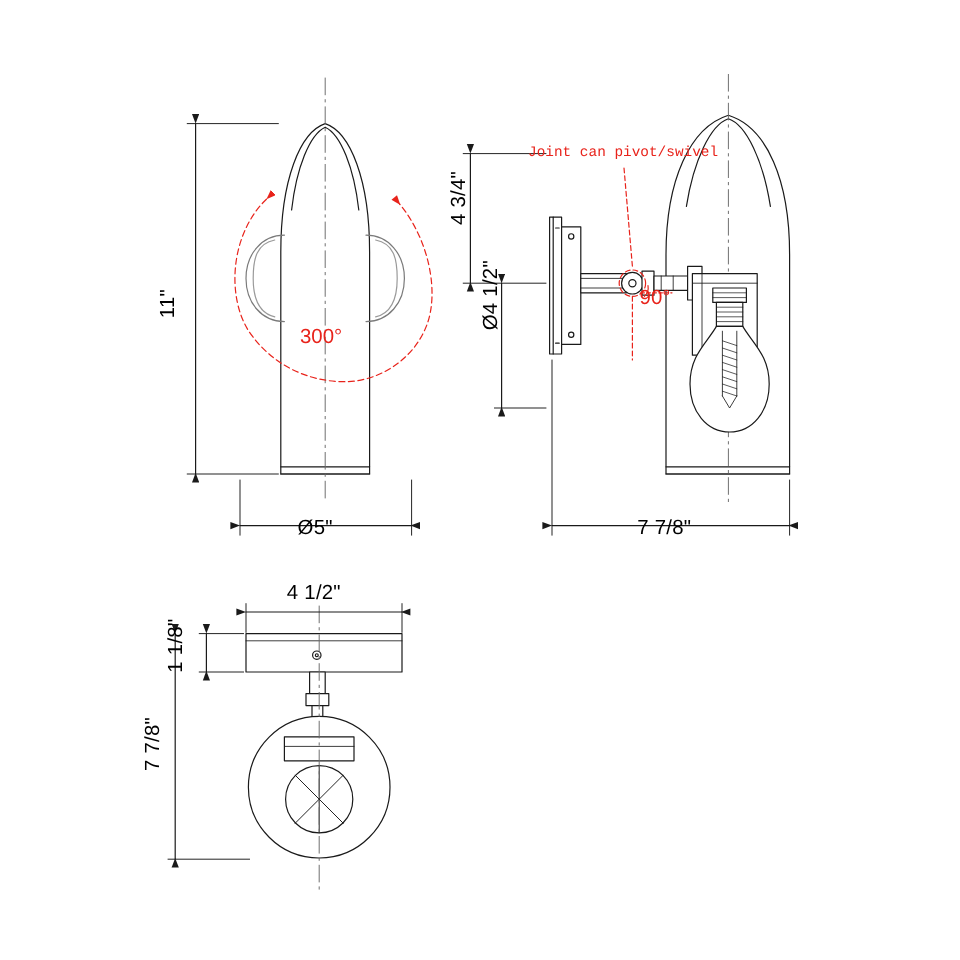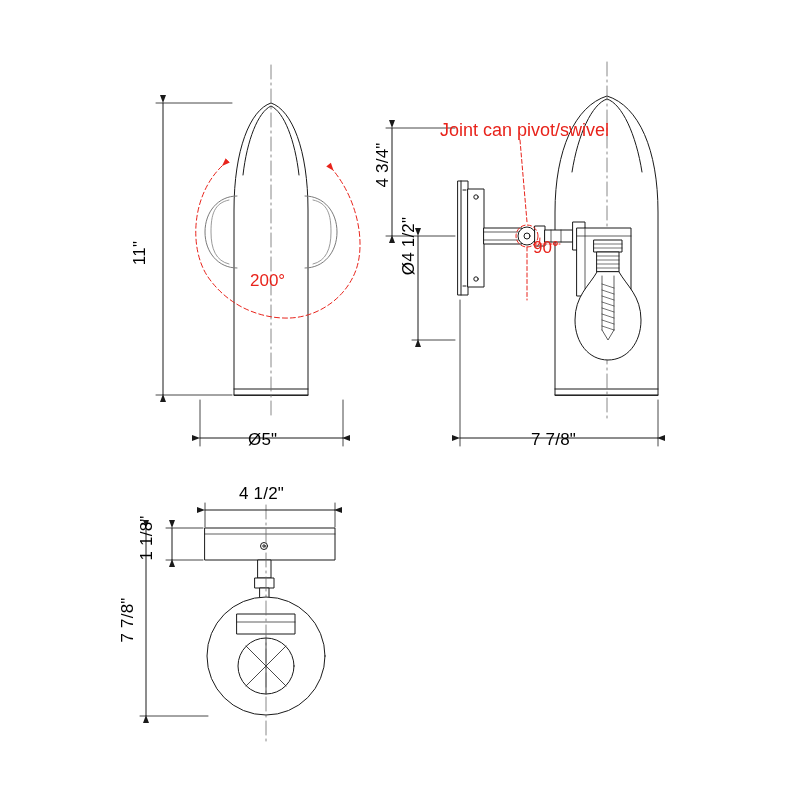--- a/index.html
+++ b/index.html
@@ -34,22 +34,22 @@
     color: #000000;
     white-space: nowrap;
     letter-spacing: 0.2px;
   }
   .dim-label.vert {
     transform-origin: 50% 50%;
     transform: rotate(-90deg);
   }
   .note-label {
     position: absolute;
-    font-family: Liberation Sans, sans-serif;
-    font-size: 18px;
+    font-family: Liberation Mono, monospace;
+    font-size: 12px;
     color: #e8231b;
     white-space: nowrap;
   }
   .angle-label {
     position: absolute;
     font-family: "Liberation Sans", sans-serif;
     font-size: 17px;
     color: #e8231b;
     white-space: nowrap;
   }
@@ -222,21 +222,21 @@
       <g>
         <line x1="146" y1="528" x2="146" y2="716" marker-start="url(#arrowS)" marker-end="url(#arrowE)"></line>
         <line x1="140" y1="716" x2="208" y2="716" stroke-width="0.8"></line>
       </g>
 
     </g>
   </svg>
 
   <div class="dim-label vert" style="left:128px; top:243px;">11"</div>
   <div class="dim-label" style="left:248px; top:430px;">Ø5"</div>
-  <div class="angle-label" style="left:250px; top:271px;">200°</div>
+  <div class="angle-label" style="left:250px; top:271px;">300°</div>
 
   <div class="dim-label vert" style="left:360px; top:155px;">4 3/4"</div>
   <div class="dim-label vert" style="left:380px; top:236px;">Ø4 1/2"</div>
   <div class="dim-label" style="left:531px; top:430px;">7 7/8"</div>
   <div class="note-label" style="left:440px; top:120px;">Joint can pivot/swivel</div>
   <div class="angle-label" style="left:533px; top:238px;">90°</div>
 
   <div class="dim-label" style="left:239px; top:484px;">4 1/2"</div>
   <div class="dim-label vert" style="left:124px; top:528px;">1 1/8"</div>
   <div class="dim-label vert" style="left:105px; top:610px;">7 7/8"</div>

